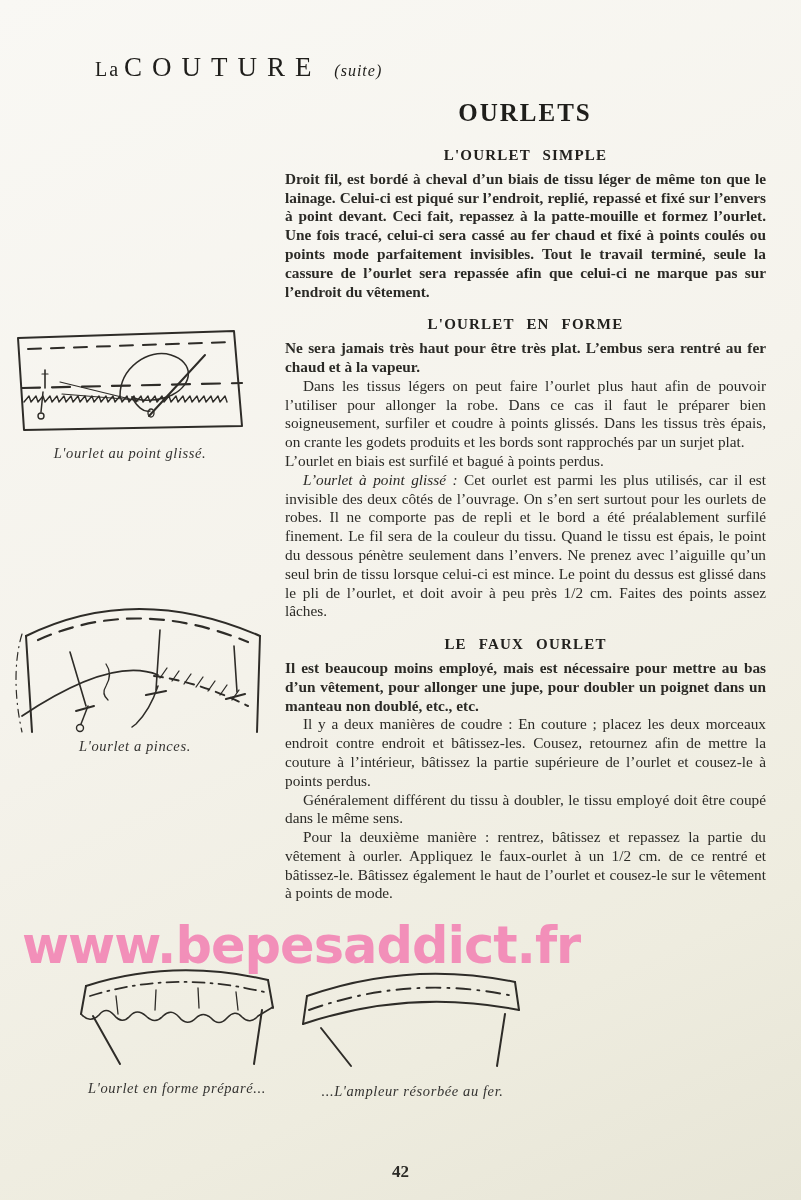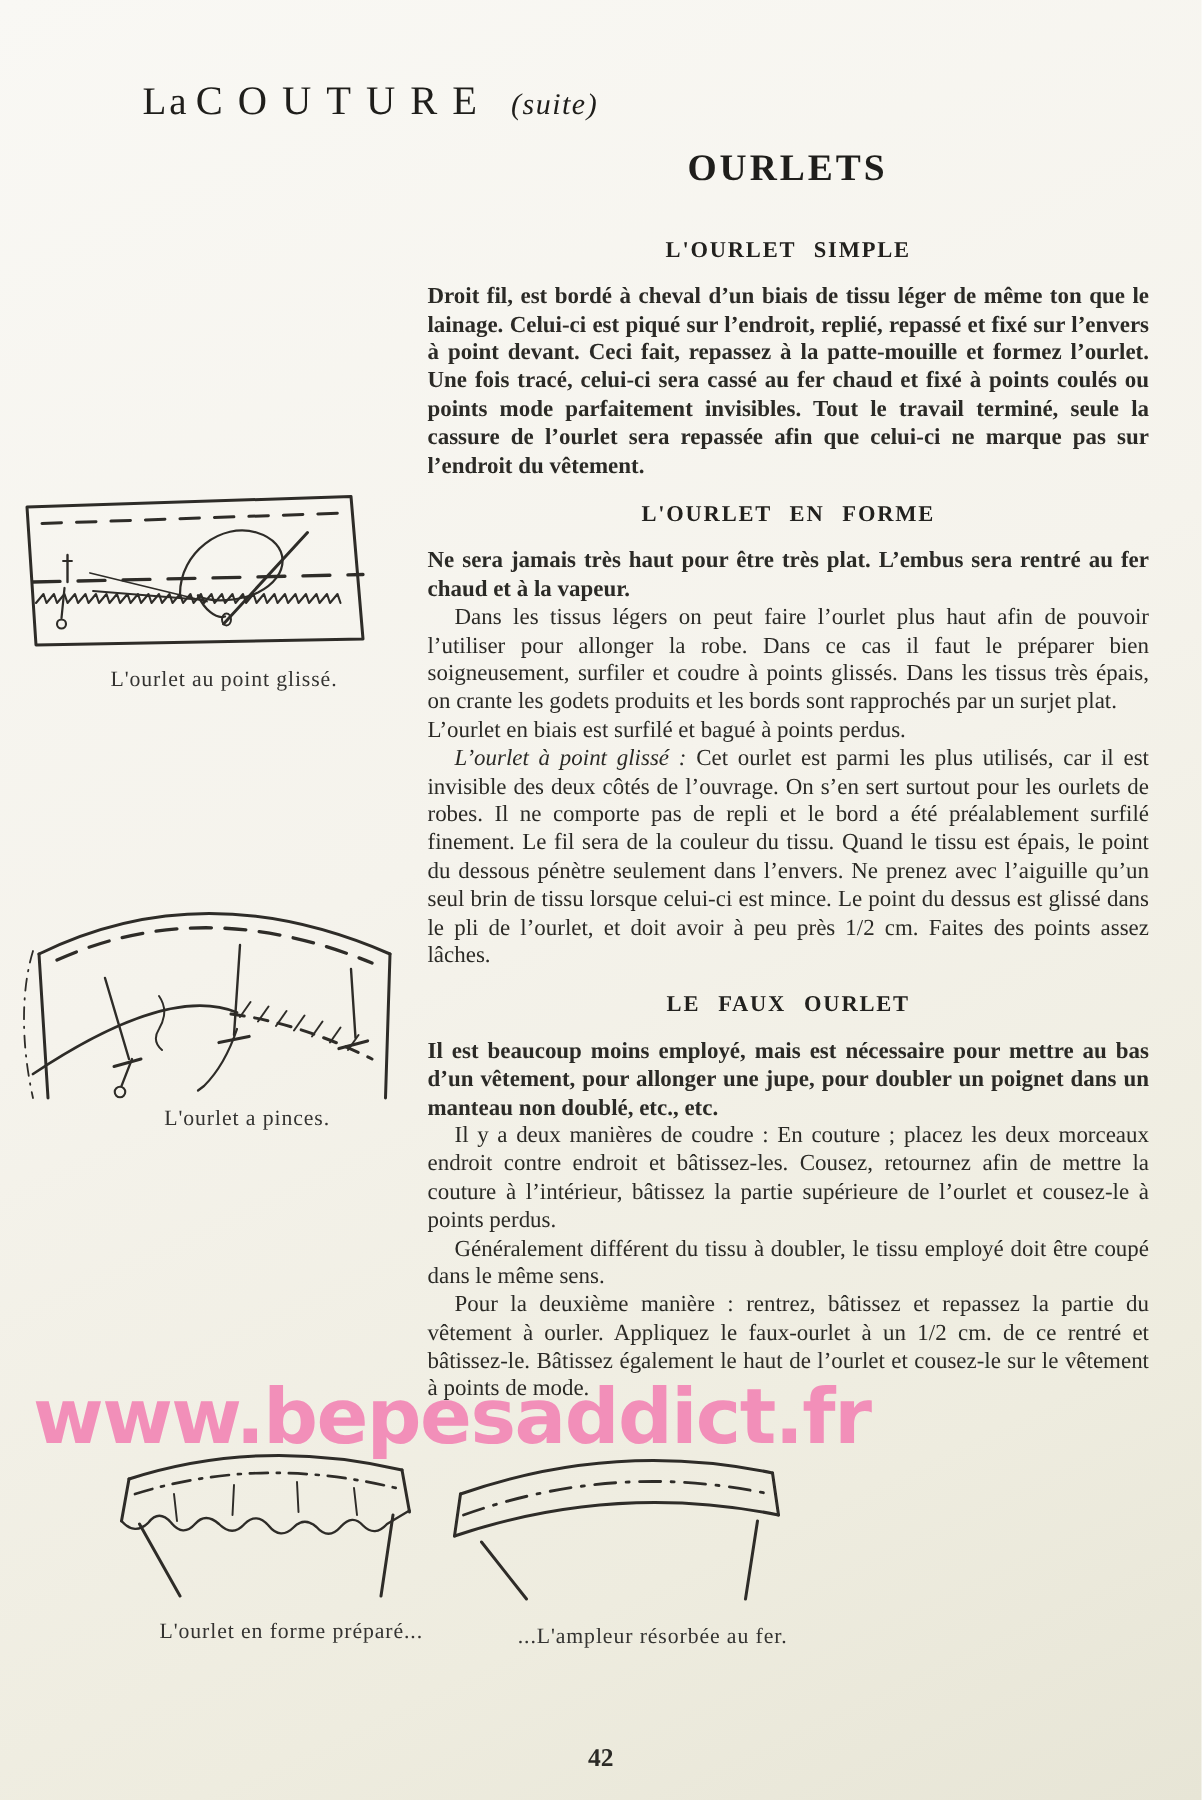--- a/index.html
+++ b/index.html
@@ -10,48 +10,48 @@
     background:linear-gradient(155deg,#f9f8f4 0%,#f5f3ec 45%,#eeecdf 80%,#e7e5d6 100%);
     font-family:"Liberation Serif","DejaVu Serif",serif;
     color:#2b2a26;
     overflow:hidden;
   }
   
   .book-title{
     position:absolute;left:95px;top:52px;
     font-size:27px;color:#1f1e1b;white-space:nowrap;
   }
-  .book-title .t-la{font-size:26px;letter-spacing:2px;}
+  .book-title .t-la{font-size:20px;letter-spacing:2px;}
   .book-title .t-main{letter-spacing:10px;margin-left:4px;}
-  .book-title .t-suffix{font-style:italic;font-size:20px;letter-spacing:1px;margin-left:6px;}
+  .book-title .t-suffix{font-style:italic;font-size:16px;letter-spacing:1px;margin-left:6px;}
   .main-heading{
     position:absolute;left:285px;top:99px;width:480px;
     text-align:center;font-size:25px;font-weight:bold;letter-spacing:2px;color:#1f1e1b;
   }
   
   .text-col{
     position:absolute;left:285px;top:146px;width:481px;
     font-size:15.3px;line-height:18.8px;text-align:justify;
   }
   .sec-heading{
-    margin:12px;text-align:center;font-size:15px;font-weight:bold;
+    margin:0;text-align:center;font-size:15px;font-weight:bold;
     letter-spacing:1.2px;word-spacing:7px;color:#22211e;
   }
   .sec-heading.h2{margin-top:14px;}
   .text-col p{margin:0;}
   .text-col p.first{margin-top:5px;font-weight:bold;}
   .text-col p.indent{text-indent:18px;}
   .lead-italic{font-style:italic;}
   
   .fig{position:absolute;z-index:2;}
   .fig svg{display:block;}
   .fig-caption{
     position:absolute;z-index:2;
-    font-size:14.5px;letter-spacing:0.6px;
-    color:#343331;text-align:right;white-space:nowrap;
+    font-style:italic;font-size:14.5px;letter-spacing:0.6px;
+    color:#343331;text-align:center;white-space:nowrap;
   }
   .ink{stroke:#2e2c28;fill:none;stroke-linecap:round;stroke-linejoin:round;}
   
   .watermark{
     position:absolute;left:22px;top:916px;z-index:1;
     font-family:"DejaVu Sans","Liberation Sans",sans-serif;
     font-weight:bold;font-size:51px;letter-spacing:-1px;
     color:#f28fb9;white-space:nowrap;
   }
   

